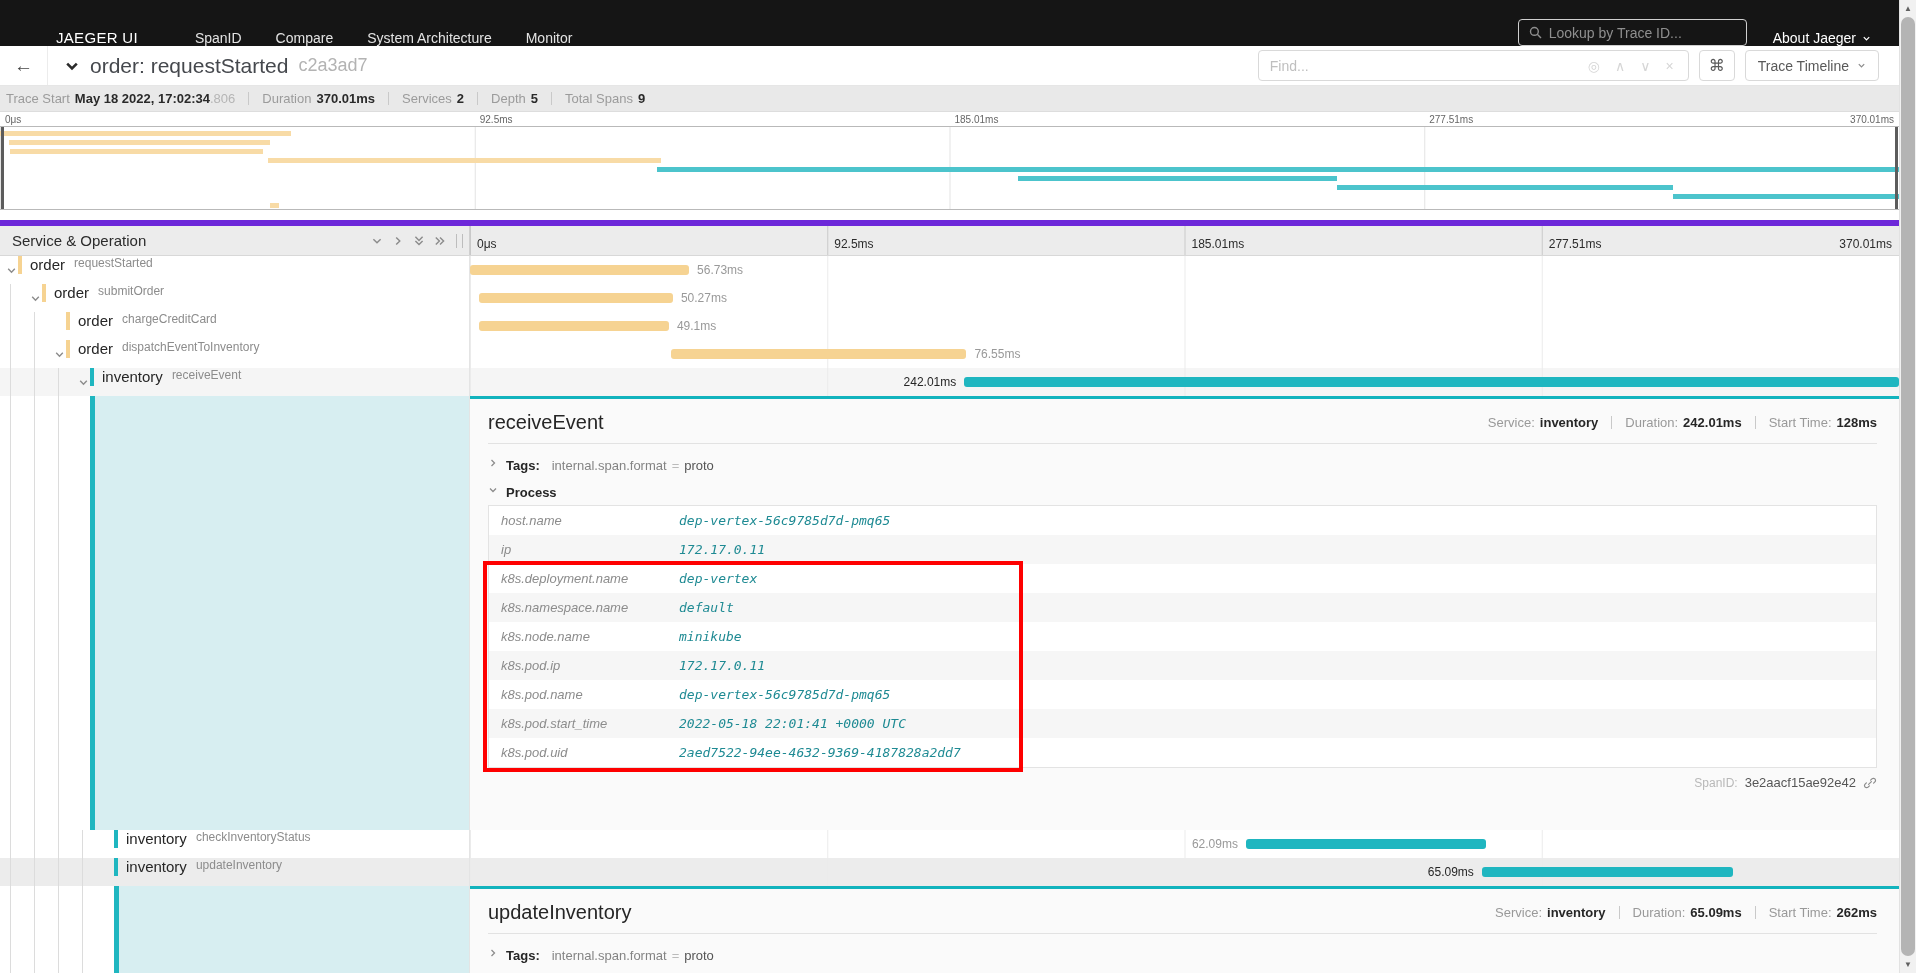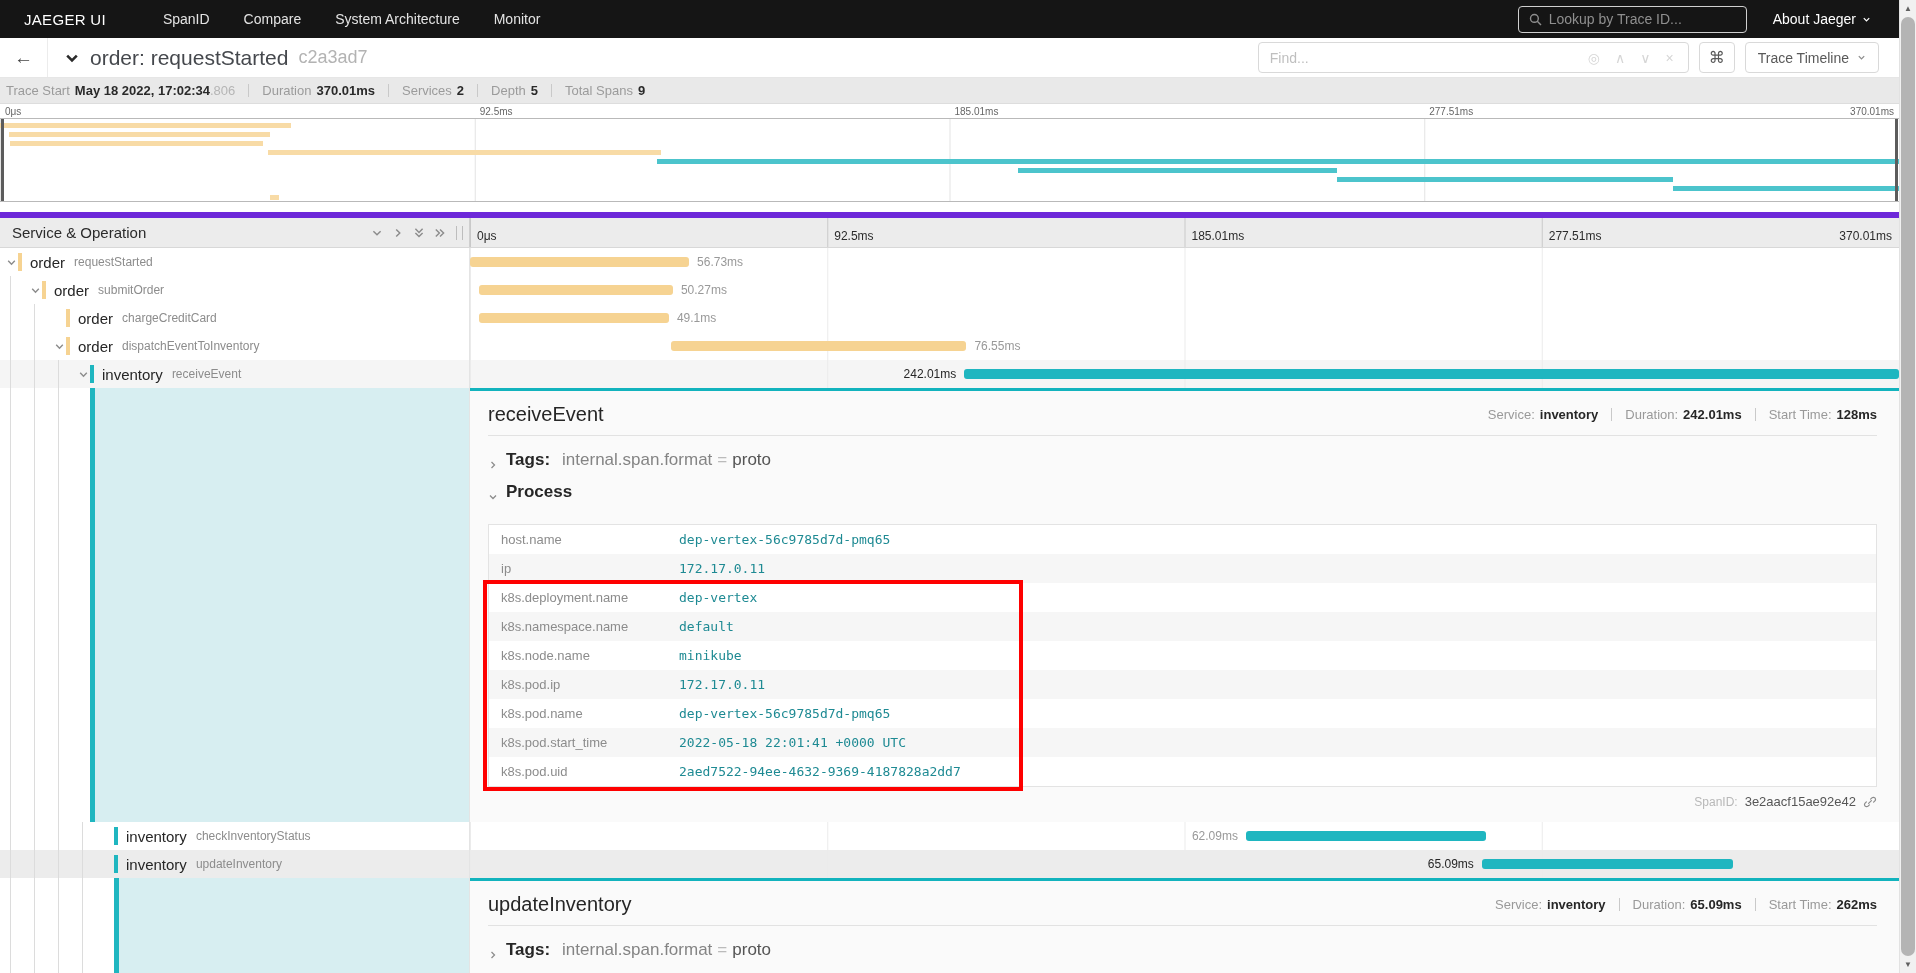--- a/index.html
+++ b/index.html
@@ -1,21 +1,21 @@
 <!DOCTYPE html>
 <html><head>
 <meta charset="utf-8">
 <style>
   * { box-sizing: border-box; margin: 0; padding: 0; }
   html,body { width:1916px; height:973px; overflow:hidden; background:#fff;
     font-family:"Liberation Sans", sans-serif; }
   .page { position:absolute; left:0; top:0; width:1899px; }
 
   
-  .topnav { height:38px; background:#151515; display:flex; align-items:center; color:#fff; }
+  .topnav { height:46px; background:#151515; display:flex; align-items:flex-end; color:#fff;padding-left:32px; }
   .brand { font-size:15px; color:#fff; margin-left:24px; margin-right:40px; letter-spacing:.3px; cursor:pointer; }
   .nav-item { font-size:14px; color:#e3e3e3; padding:0 17px; cursor:pointer; }
   .nav-spacer { flex:1; }
   .lookup { display:flex; align-items:center; gap:7px; width:229px; height:27px;
     border:1px solid #cfcfcf; border-radius:4px; background:transparent; padding:0 10px; }
   .lookup input { background:transparent; border:none; outline:none; color:#ddd; font-size:14px; width:100%;
     font-family:"Liberation Sans", sans-serif; }
   .lookup input::placeholder { color:#8f8f8f; }
   .about { display:flex; align-items:center; gap:6px; color:#fff; font-size:14px; margin:0 28px 0 26px; cursor:pointer; }
   .icon { display:inline-flex; align-items:center; justify-content:center; }
@@ -70,21 +70,21 @@
   .head-icons .icon { cursor:pointer; }
   .grip { width:7px; height:14px; border-left:1px solid #bdbdbd; border-right:1px solid #bdbdbd; margin-right:6px; }
   .tl-head-right { flex:1; position:relative; font-size:12px; color:#2b2b2b;
     background-image:linear-gradient(to right,#c9c9c9 1px,transparent 1px); background-size:25% 100%; }
   .tl-head-right span { position:absolute; top:11px; }
   .tick-0 { left:7px; } .tick-1 { left:calc(25% + 7px); } .tick-2 { left:calc(50% + 7px); }
   .tick-3 { left:calc(75% + 7px); } .tick-4 { right:7px; }
 
   
   .span-row { height:28px; display:flex; cursor:pointer; }
-  .name-col { width:470px; border-right:1px solid #e4e4e4; display:flex; align-items:center; position:relative; background:#fff; }
+  .name-col { width:470px; border-right:1px solid #e4e4e4; display:flex; position:relative; background:#fff; }
   .tl-cell { flex:1; position:relative; background:#fff;
     background-image:linear-gradient(to right,#ebebeb 1px,transparent 1px); background-size:25% 100%; }
   .span-row.selected .name-col, .span-row.selected .tl-cell { background-color:#f5f5f5; }
   .span-row.selected2 .name-col, .span-row.selected2 .tl-cell { background-color:#ececec; }
   .guide { position:absolute; top:0; bottom:0; width:1px; background:#dcdcdc; }
   .tree-chevron { width:14px; color:#8c8c8c; flex:none; z-index:1; }
   .svc-color { width:4px; height:18px; margin-right:8px; flex:none; z-index:1; }
   .svc-color.svc-order { background:#f6d392; }
   .svc-color.svc-inventory { background:#1fb6c0; }
   .svc-name { font-size:15px; color:#262626; z-index:1; }
@@ -101,29 +101,29 @@
   .dbar { position:absolute; top:0; bottom:0; width:5px; background:#1fb6c0; z-index:2; }
   .dfill { position:absolute; top:0; bottom:0; right:0; background:#d7eef1; }
   .d1 .dbar { left:90px; } .d1 .dfill { left:95px; }
   .d2 .dbar { left:114px; } .d2 .dfill { left:119px; }
   .detail-panel { flex:1; background:#fafafa; border-top:3px solid #12b3bd; padding:12px 22px 8px 18px; }
   .dp-head { display:flex; align-items:center; }
   .dp-title { font-size:20px; font-weight:normal; color:#262626; }
   .dp-meta { margin-left:auto; font-size:13px; color:#999; display:flex; align-items:center; }
   .dp-meta b { color:#262626; margin-left:5px; }
   .dp-divider { height:1px; background:#e2e2e2; margin:9px 0 10px 0; }
-  .tags-line, .process-line { display:flex; align-items:flex-end; font-size:17px; color:#8c8c8c; padding:4px 0; cursor:pointer; }
+  .tags-line, .process-line { display:flex; align-items:flex-start; font-size:13px; color:#8c8c8c; padding:4px 0; cursor:pointer; }
   .tags-line .icon, .process-line .icon { margin-right:8px; color:#8c8c8c; }
   .sec-label { color:#262626; font-weight:bold; margin-right:12px; }
   .tag-key { color:#848484; }
   .tag-eq { color:#bbb; margin:0 5px; }
   .tag-val { color:#555; }
   .process-line { margin-top:4px; }
 
-  .kv-wrap { position:relative; margin-top:18px; }
+  .kv-wrap { position:relative; margin-top:1px;font-style:italic; }
   .kv-table { border:1px solid #e3e3e3; background:#fff; }
   .kv-row { display:flex; align-items:center; height:29px; padding:0 12px; font-size:13px; }
   .kv-row:nth-child(even) { background:#f6f6f6; }
   .kv-key { width:178px; flex:none; color:#8c8c8c; }
   .kv-val { font-family:"DejaVu Sans Mono", monospace; color:#1e8a93; }
   .red-box { position:absolute; left:-5px; top:56px; width:540px; height:211px;
     border:4px solid #fe0000; pointer-events:none; z-index:5; }
   .spanid-line { display:flex; justify-content:flex-end; align-items:center; gap:7px;
     margin-top:7px; font-size:12px; color:#b8b8b8; }
   .spanid-line b { font-weight:normal; font-size:13px; color:#565656; }

